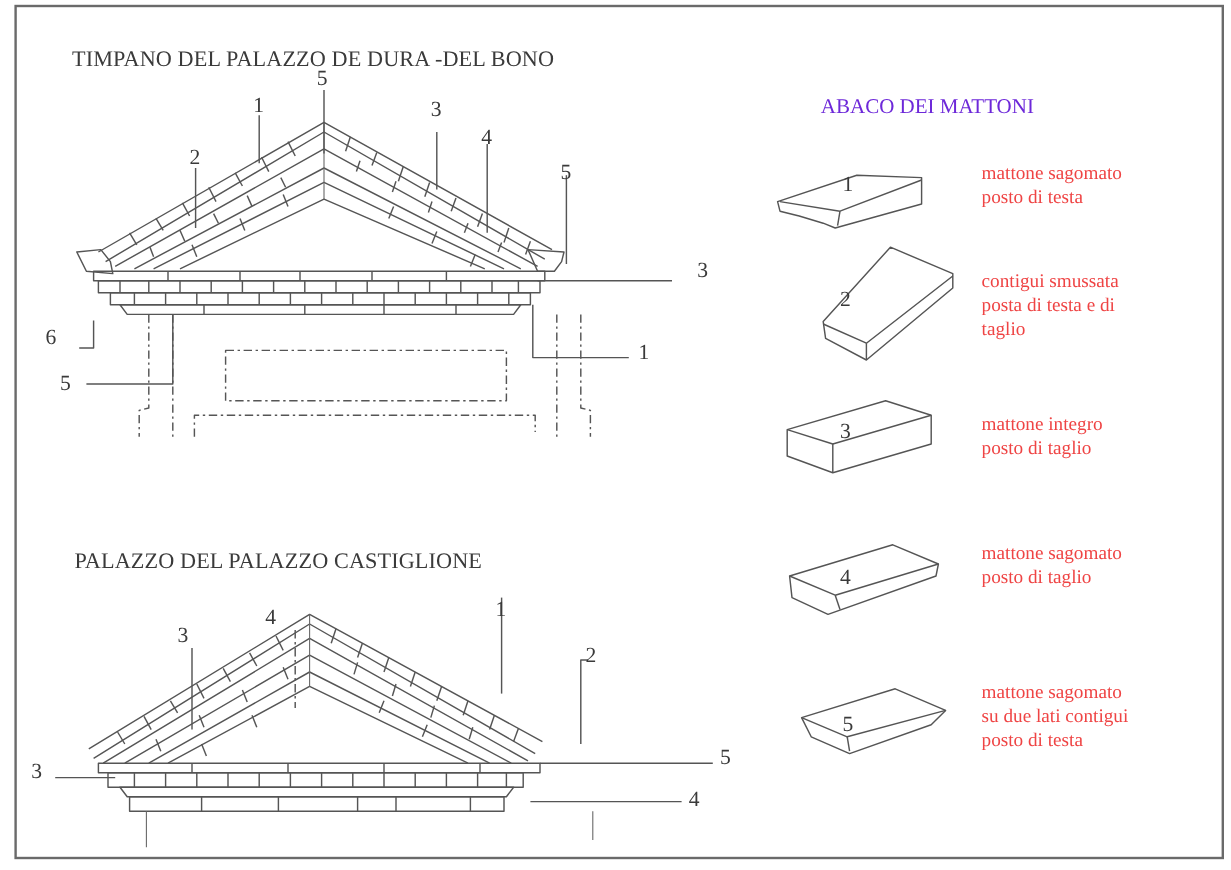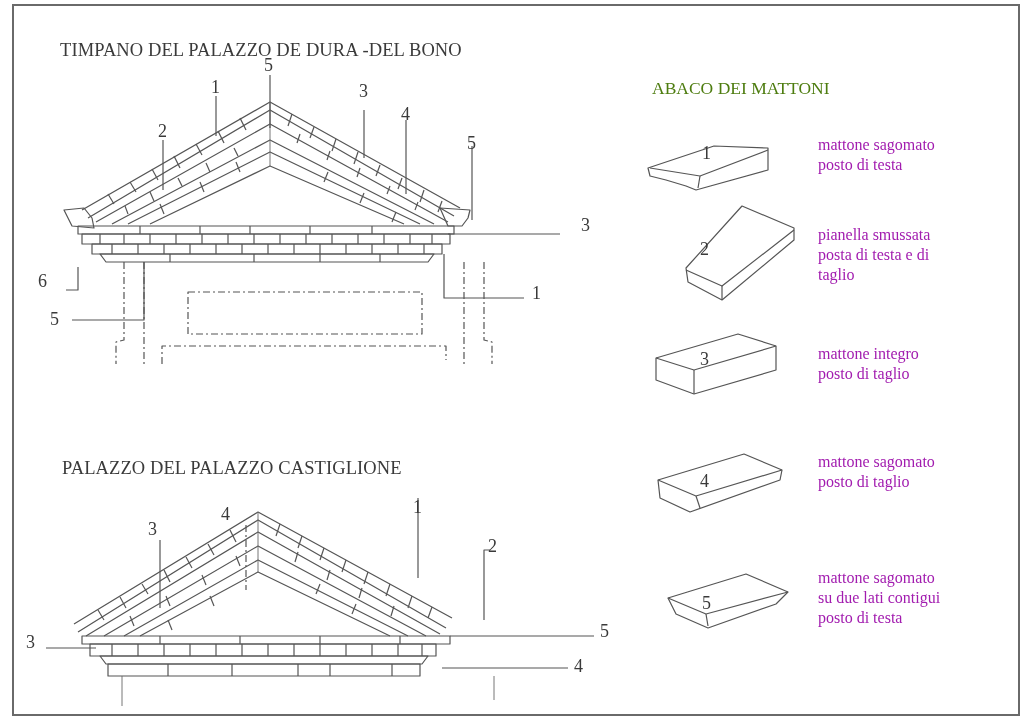--- a/index.html
+++ b/index.html
@@ -2,22 +2,22 @@
 <html><head>
 <meta charset="utf-8">
 <style>
   html, body { margin: 0; padding: 0; background: #ffffff; }
   body { width: 1026px; height: 725px; position: relative; overflow: hidden;
          font-family: "Liberation Serif", "DejaVu Serif", serif; color: #333; }
   .frame { position: absolute; left: 12px; top: 4px; width: 1008px; height: 712px;
            border: 2px solid #6a6a6a; box-sizing: border-box; background: #fff; }
   .title { position: absolute; font-size: 18.5px; letter-spacing: 0.1px; color: #3a3a3a; white-space: nowrap; }
   .callout { position: absolute; font-size: 18px; color: #3a3a3a; line-height: 1; }
-  .legend-title { position: absolute; left: 652px; top: 78px; font-size: 17.5px; color: #4d7c0f; white-space: nowrap; }
-  .legend-desc { position: absolute; left: 818px; font-size: 16px; line-height: 20px; color: #a21caf; white-space: pre-line; }
+  .legend-title { position: absolute; left: 684px; top: 78px; font-size: 17.5px; color: #6d28d9; white-space: nowrap; }
+  .legend-desc { position: absolute; left: 818px; font-size: 16px; line-height: 20px; color: #ef4444; white-space: pre-line; }
   svg.draw { position: absolute; left: 0; top: 0; }
   svg.draw line, svg.draw polyline, svg.draw path, svg.draw polygon, svg.draw rect { stroke: #555; fill: none; stroke-width: 1.2; stroke-linejoin: round; }
   svg.draw .thin { stroke-width: 0.9; stroke: #666; }
   svg.draw .dash { stroke-dasharray: 7 3 2 3; }
   svg.draw .lead { stroke: #555; stroke-width: 1; }
 </style>
 </head>
 <body>
 
 <div class="frame"></div>
@@ -269,21 +269,21 @@
 <div class="callout" style="left:574px; top:657px;">4</div>
 
 <div class="callout" style="left:702px; top:144px;">1</div>
 <div class="callout" style="left:700px; top:240px;">2</div>
 <div class="callout" style="left:700px; top:350px;">3</div>
 <div class="callout" style="left:700px; top:472px;">4</div>
 <div class="callout" style="left:702px; top:594px;">5</div>
 
 <div class="legend-desc" style="top:135px;">mattone sagomato
 posto di testa</div>
-<div class="legend-desc" style="top:225px;">pianella smussata
+<div class="legend-desc" style="top:225px;">contigui smussata
 posta di testa e di
 taglio</div>
 <div class="legend-desc" style="top:344px;">mattone integro
 posto di taglio</div>
 <div class="legend-desc" style="top:452px;">mattone sagomato
 posto di taglio</div>
 <div class="legend-desc" style="top:568px;">mattone sagomato
 su due lati contigui
 posto di testa</div>
 

